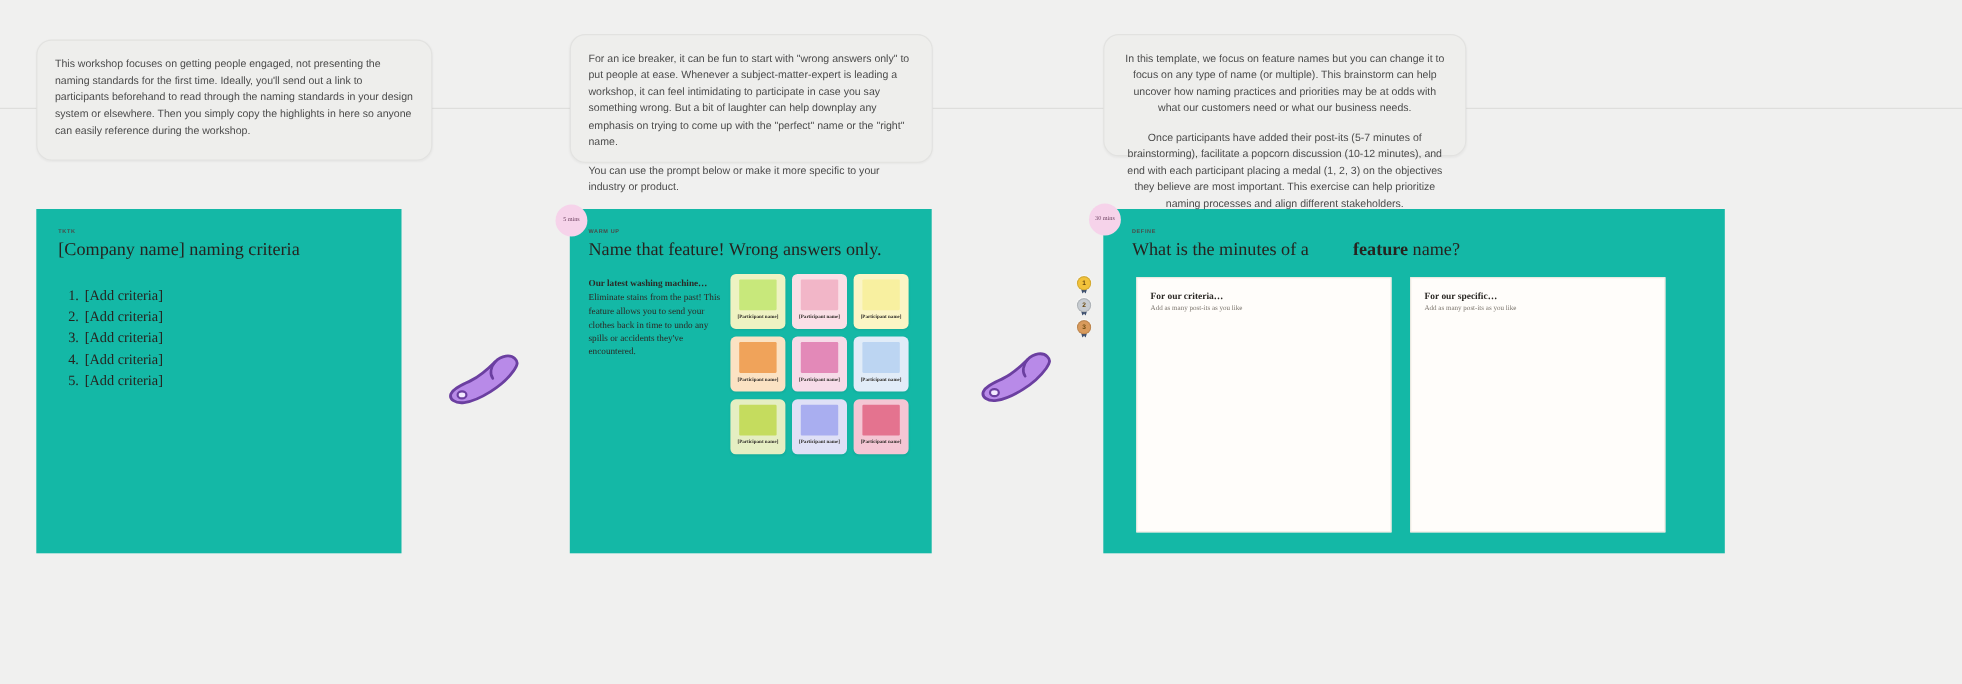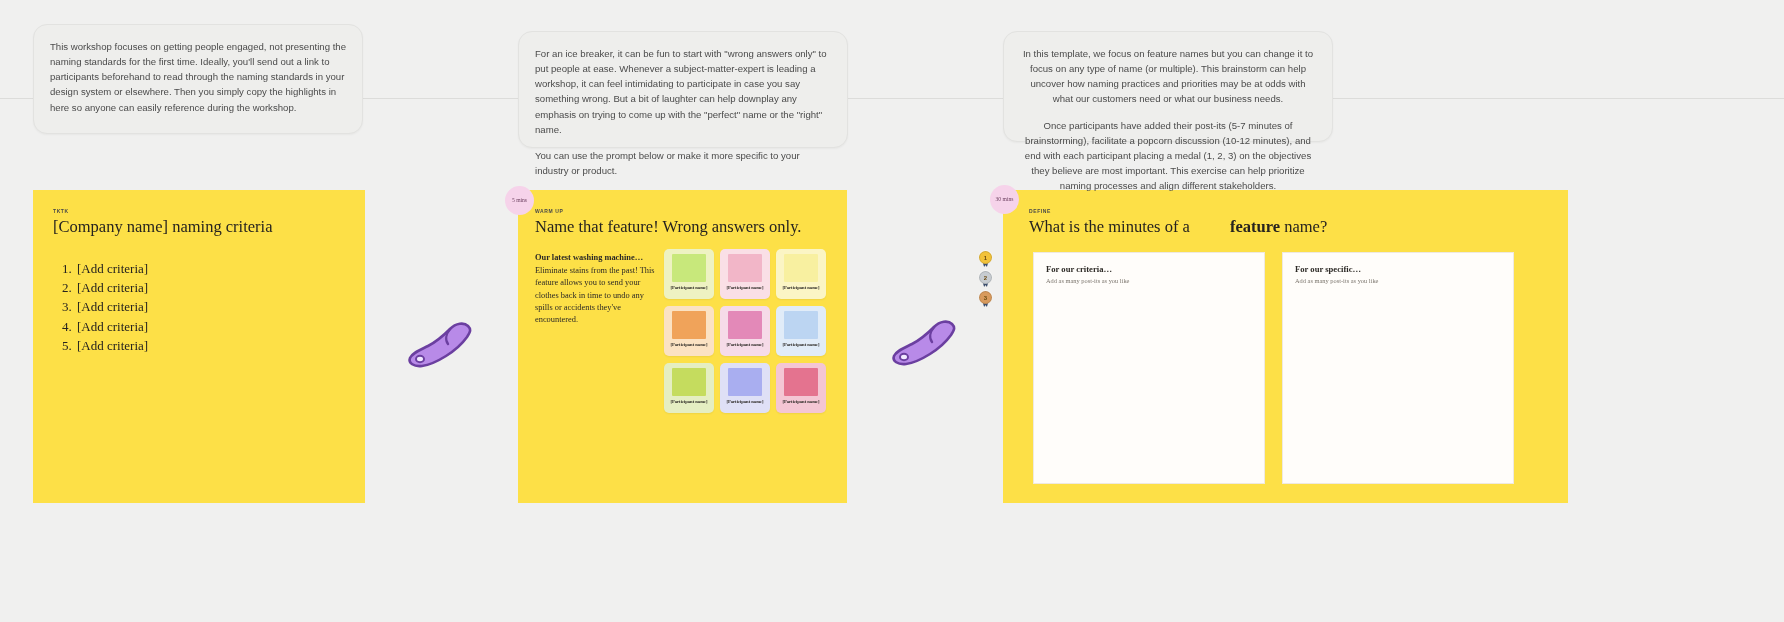--- a/index.html
+++ b/index.html
@@ -34,28 +34,28 @@
     font-size: 9.6px;
     line-height: 1.58;
     padding: 14px 16px;
     display: flex;
     flex-direction: column;
     justify-content: space-between;
     z-index: 5;
   }
   .note-card p + p { margin-top: 11px; }
 
-  #note-1 { left: 33px;   top: 24px;  width: 330px; height: 110px; }
+  #note-1 { left: 33px;   top: 36px;  width: 360px; height: 110px; }
   #note-2 { left: 518px;  top: 31px;  width: 330px; height: 117px; }
   #note-3 { left: 1003px; top: 31px;  width: 330px; height: 111px; text-align: center; }
 
   
   .panel {
     position: absolute;
-    background: #fde047;
+    background: #14b8a6;
     z-index: 2;
   }
   #panel-1 { left: 33px;   top: 190px; width: 332px; height: 313px; }
   #panel-2 { left: 518px;  top: 190px; width: 329px; height: 313px; }
   #panel-3 { left: 1003px; top: 190px; width: 565px; height: 313px; }
 
   .eyebrow {
     font-size: 5px;
     font-weight: bold;
     letter-spacing: 0.6px;

